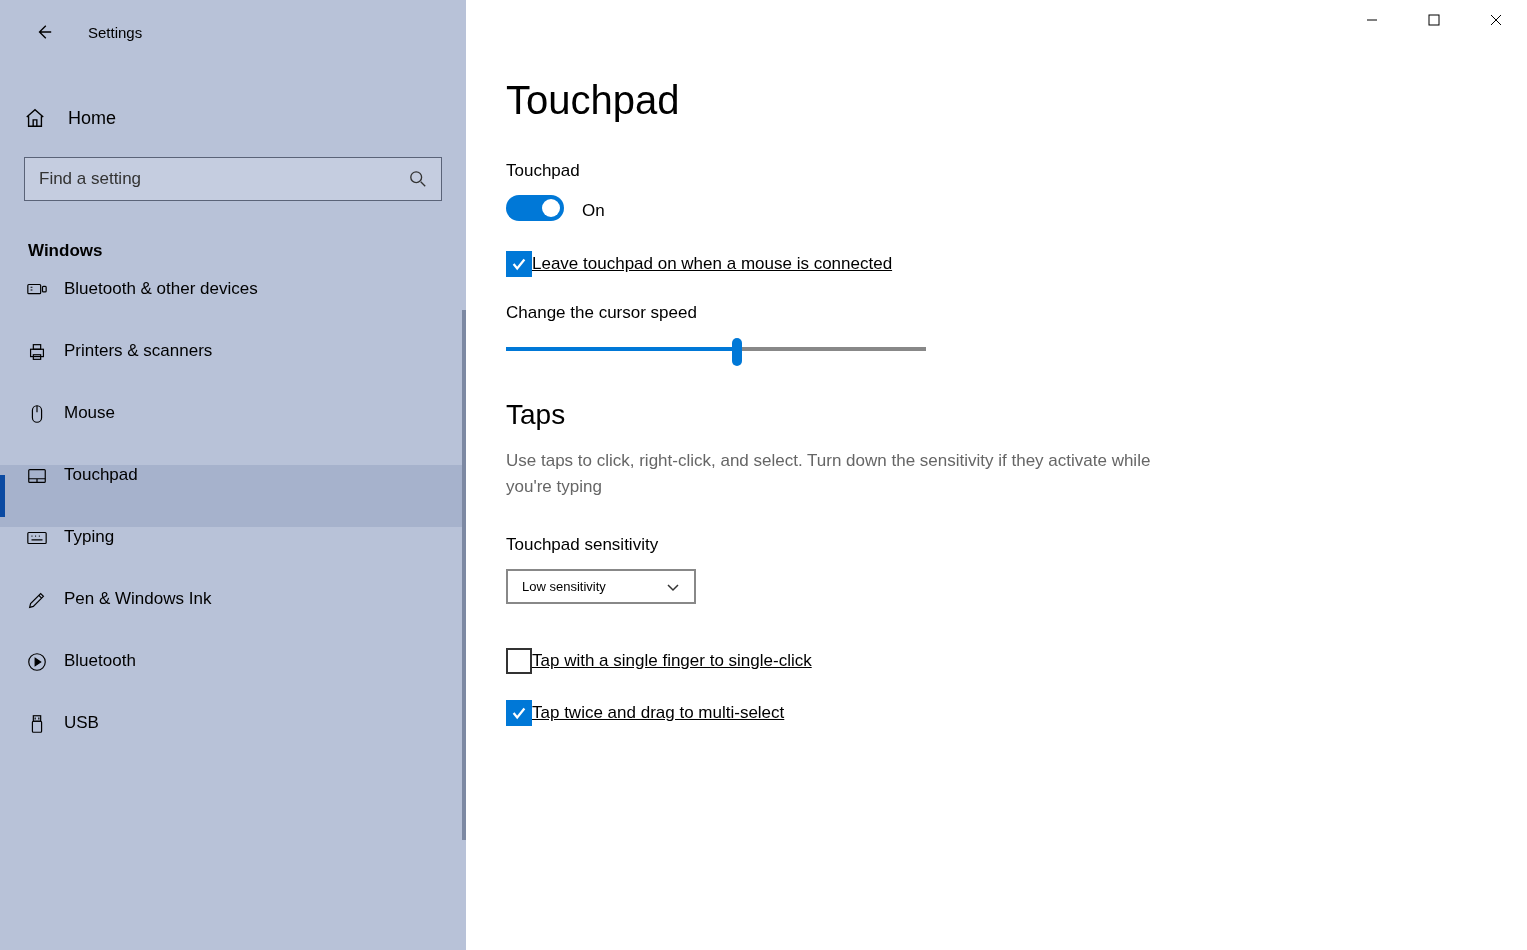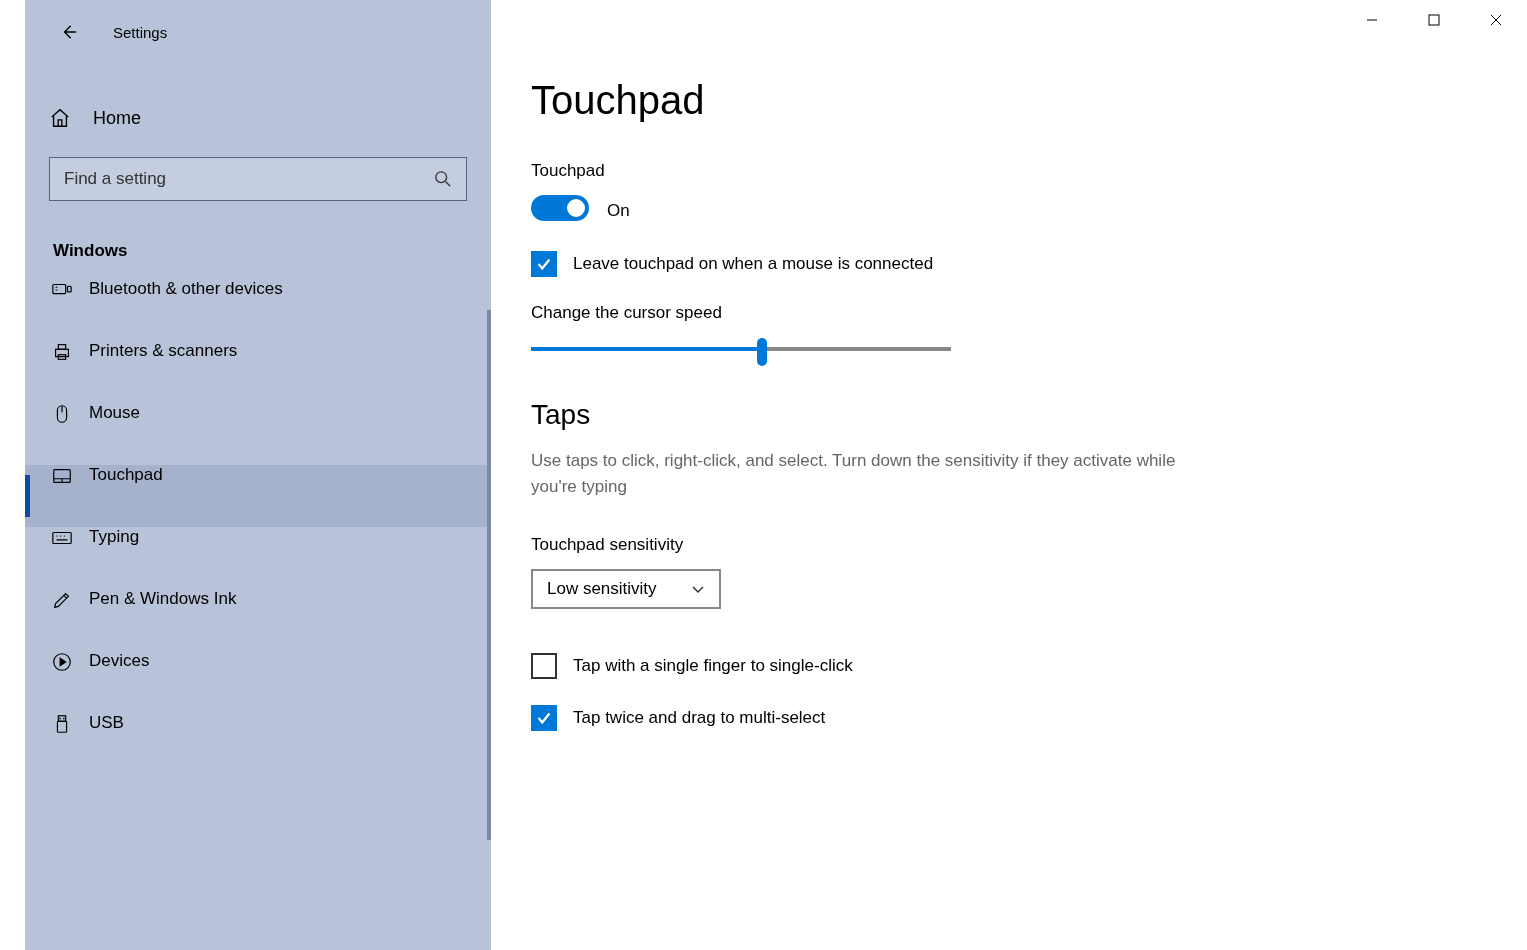--- a/index.html
+++ b/index.html
@@ -10,21 +10,20 @@
   width: 1527px;
   height: 950px;
   overflow: hidden;
   background: #fff;
 }
 .window {
   display: flex;
   width: 100%;
   height: 100%;
   position: relative;
-  padding-left: 25px;
 }
 .titlebar {
   position: absolute;
   top: 0;
   right: 0;
   display: flex;
   z-index: 10;
 }
 .titlebar button {
   width: 62px;
@@ -183,23 +182,23 @@
   top: 4px;
   width: 18px;
   height: 18px;
   background: #fff;
   border-radius: 50%;
 }
 .toggle-label { font-size: 17px; }
 .checkbox-row {
   display: flex;
   align-items: center;
-  gap: 16px;
   margin-bottom: 26px;
   cursor: pointer;
+  text-decoration: underline;
 }
 .cb {
   width: 26px;
   height: 26px;
   border: 2px solid #333;
   display: flex;
   align-items: center;
   justify-content: center;
   flex-shrink: 0;
 }
@@ -252,21 +251,21 @@
   line-height: 1.5;
   margin-bottom: 36px;
 }
 .dropdown {
   display: inline-flex;
   align-items: center;
   justify-content: space-between;
   border: 2px solid #888;
   padding: 8px 14px;
   min-width: 190px;
-  font-size: 17px;
+  font-size: 13px;
   cursor: pointer;
   margin-bottom: 44px;
   gap: 14px;
 }
 .dropdown svg { width: 14px; height: 14px; stroke: #333; stroke-width: 1.5; fill: none; }
 </style>
 </head>
 <body>
 
 <div class="window">
@@ -376,21 +375,21 @@
           </div>
         <span>Pen &amp; Windows Ink</span>
       </div>
       <div class="nav-item">
         <div class="icon">
             <svg viewBox="0 0 24 24">
               <circle cx="12" cy="12" r="9"></circle>
               <path d="M10 8 L16 12 L10 16 Z" fill="#000"></path>
             </svg>
           </div>
-        <span>Devices</span>
+        <span>Bluetooth</span>
       </div>
       <div class="nav-item">
         <div class="icon">
             <svg viewBox="0 0 24 24">
               <rect x="8" y="3" width="8" height="6"></rect>
               <rect x="7" y="9" width="10" height="12" rx="1"></rect>
               <path d="M10 5v2M14 5v2"></path>
             </svg>
           </div>
         <span>USB</span>

